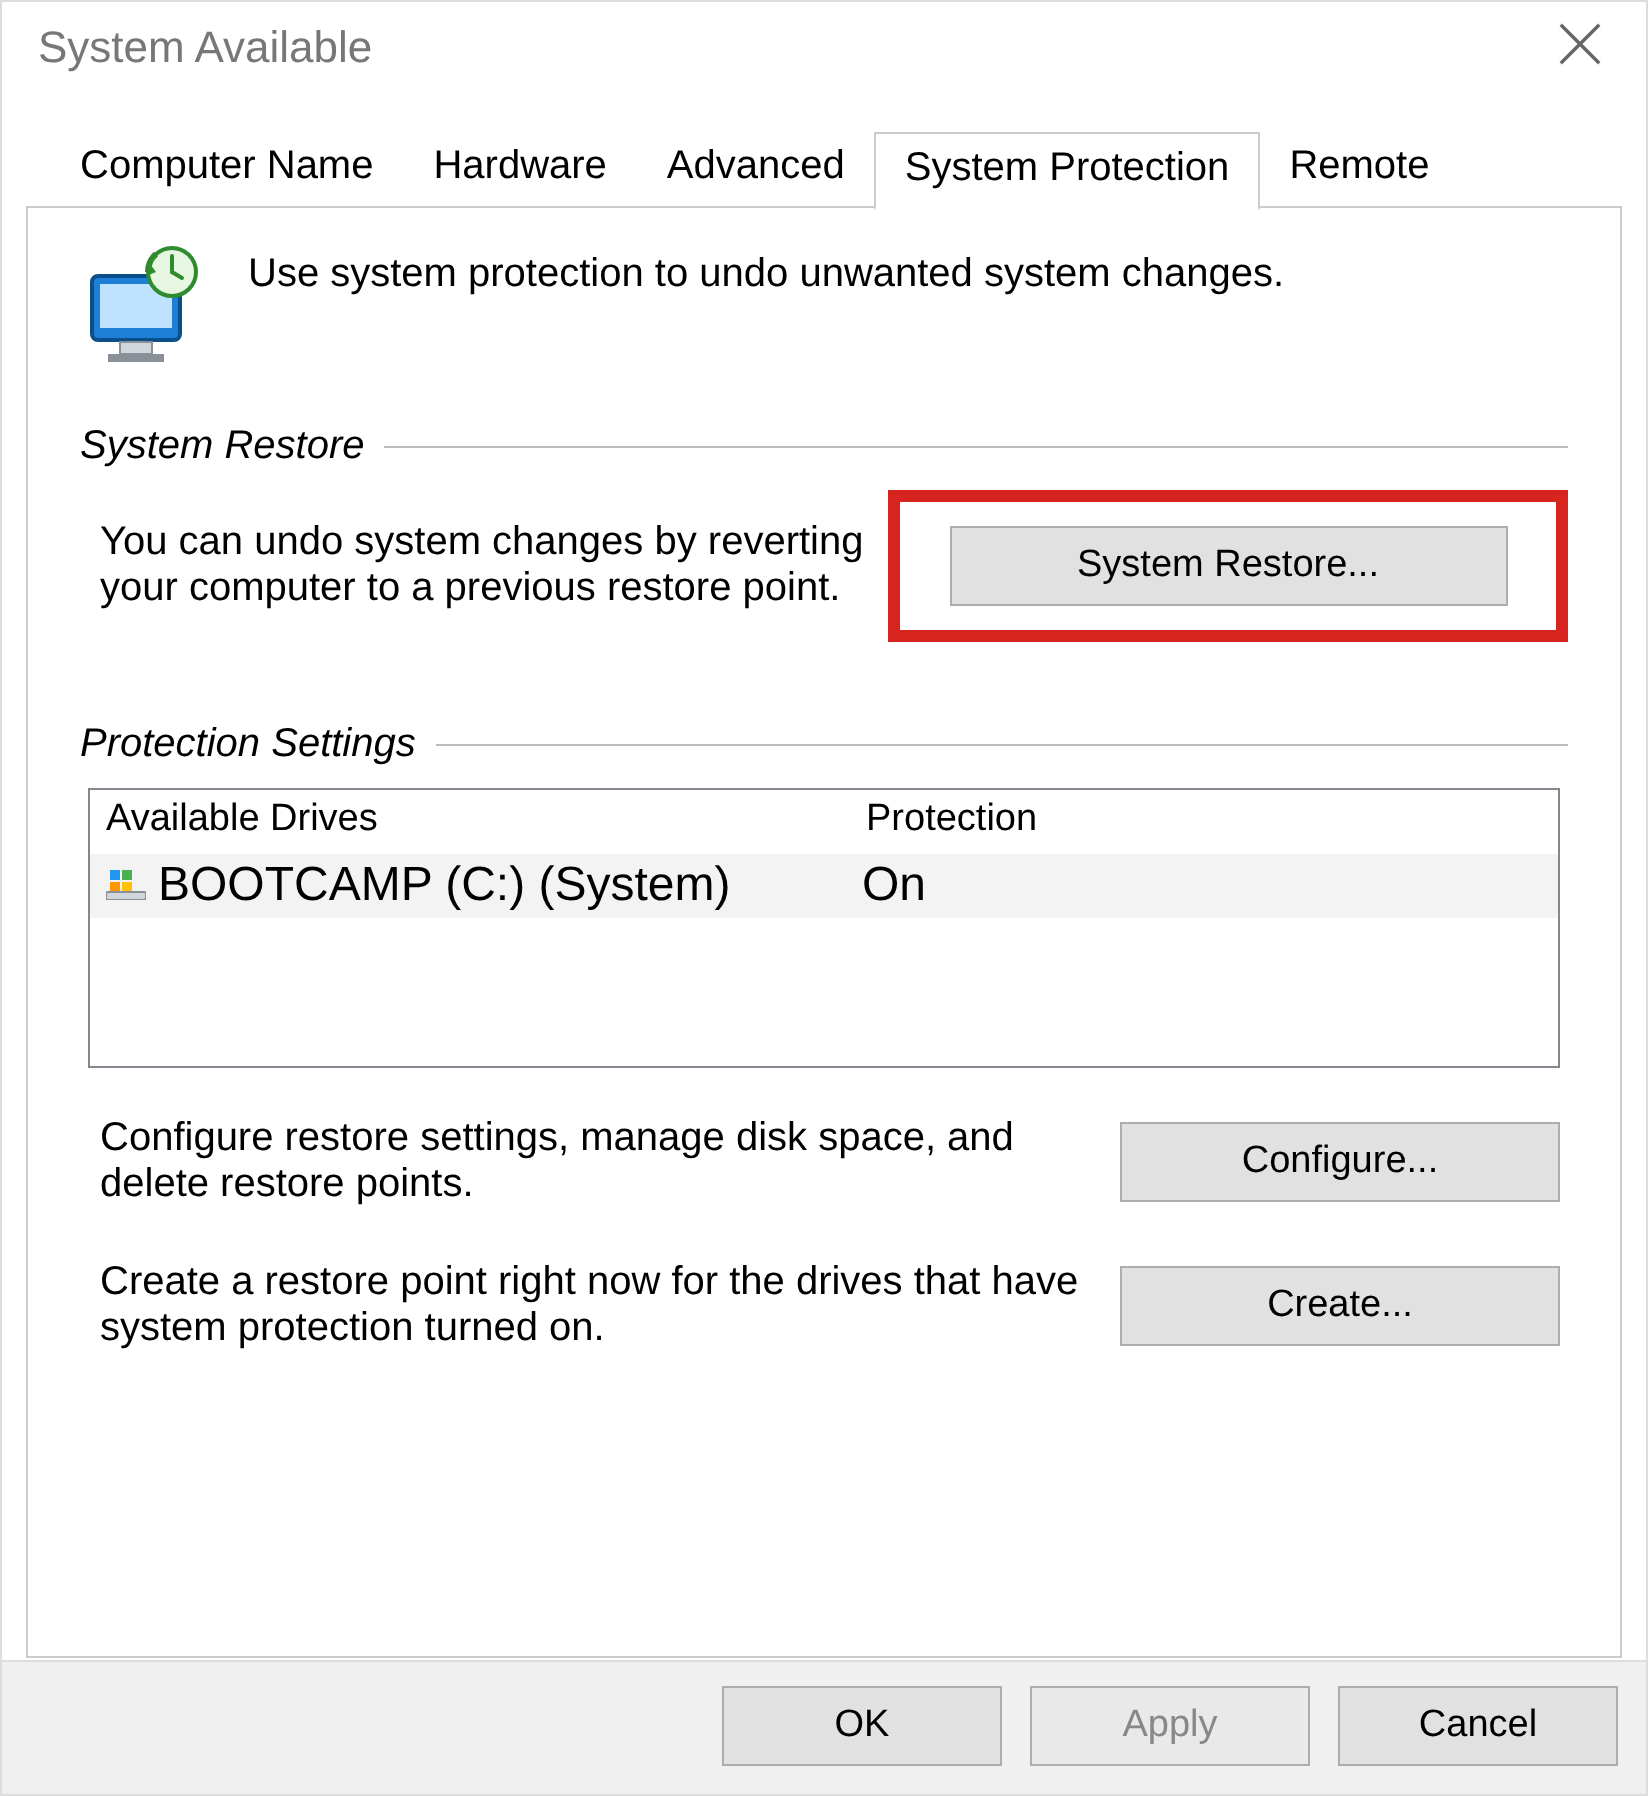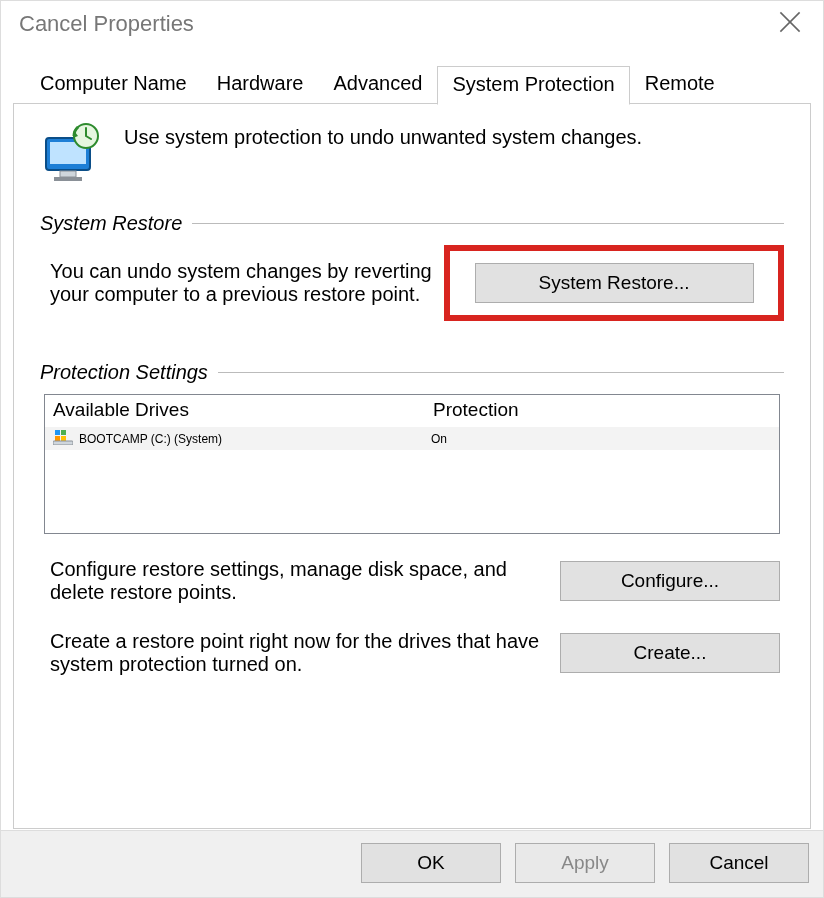--- a/index.html
+++ b/index.html
@@ -142,21 +142,21 @@
   .drives-header {
     display: flex;
     font-size: 19px;
     padding: 4px 8px 6px 8px;
   }
   .col-drive { flex: 0 0 380px; }
   .col-prot  { flex: 1; }
   .drives-row {
     display: flex;
     align-items: center;
-    font-size: 12px;
+    font-size: 24px;
     background: #f3f3f3;
     padding: 2px 8px;
   }
   .drive-icon { margin-right: 6px; }
   .setting-row {
     display: flex;
     align-items: center;
     margin: 0 4px 26px 4px;
   }
   .setting-text {
@@ -173,21 +173,21 @@
     border-top: 1px solid #ddd;
   }
   .footer .win-button { width: 140px; }
 </style>
 </head>
 <body>
 
 <div class="window">
 
   <div class="titlebar">
-    <span>Cancel Properties</span>
+    <span>System Available</span>
     <span class="close-glyph">
       <svg viewBox="0 0 16 16">
           <line x1="1" y1="1" x2="15" y2="15" stroke="currentColor" stroke-width="1.2"></line>
           <line x1="15" y1="1" x2="1" y2="15" stroke="currentColor" stroke-width="1.2"></line>
         </svg>
     </span>
   </div>
 
   <div class="tabs-row">
     <div class="tab inactive">Computer Name</div>

